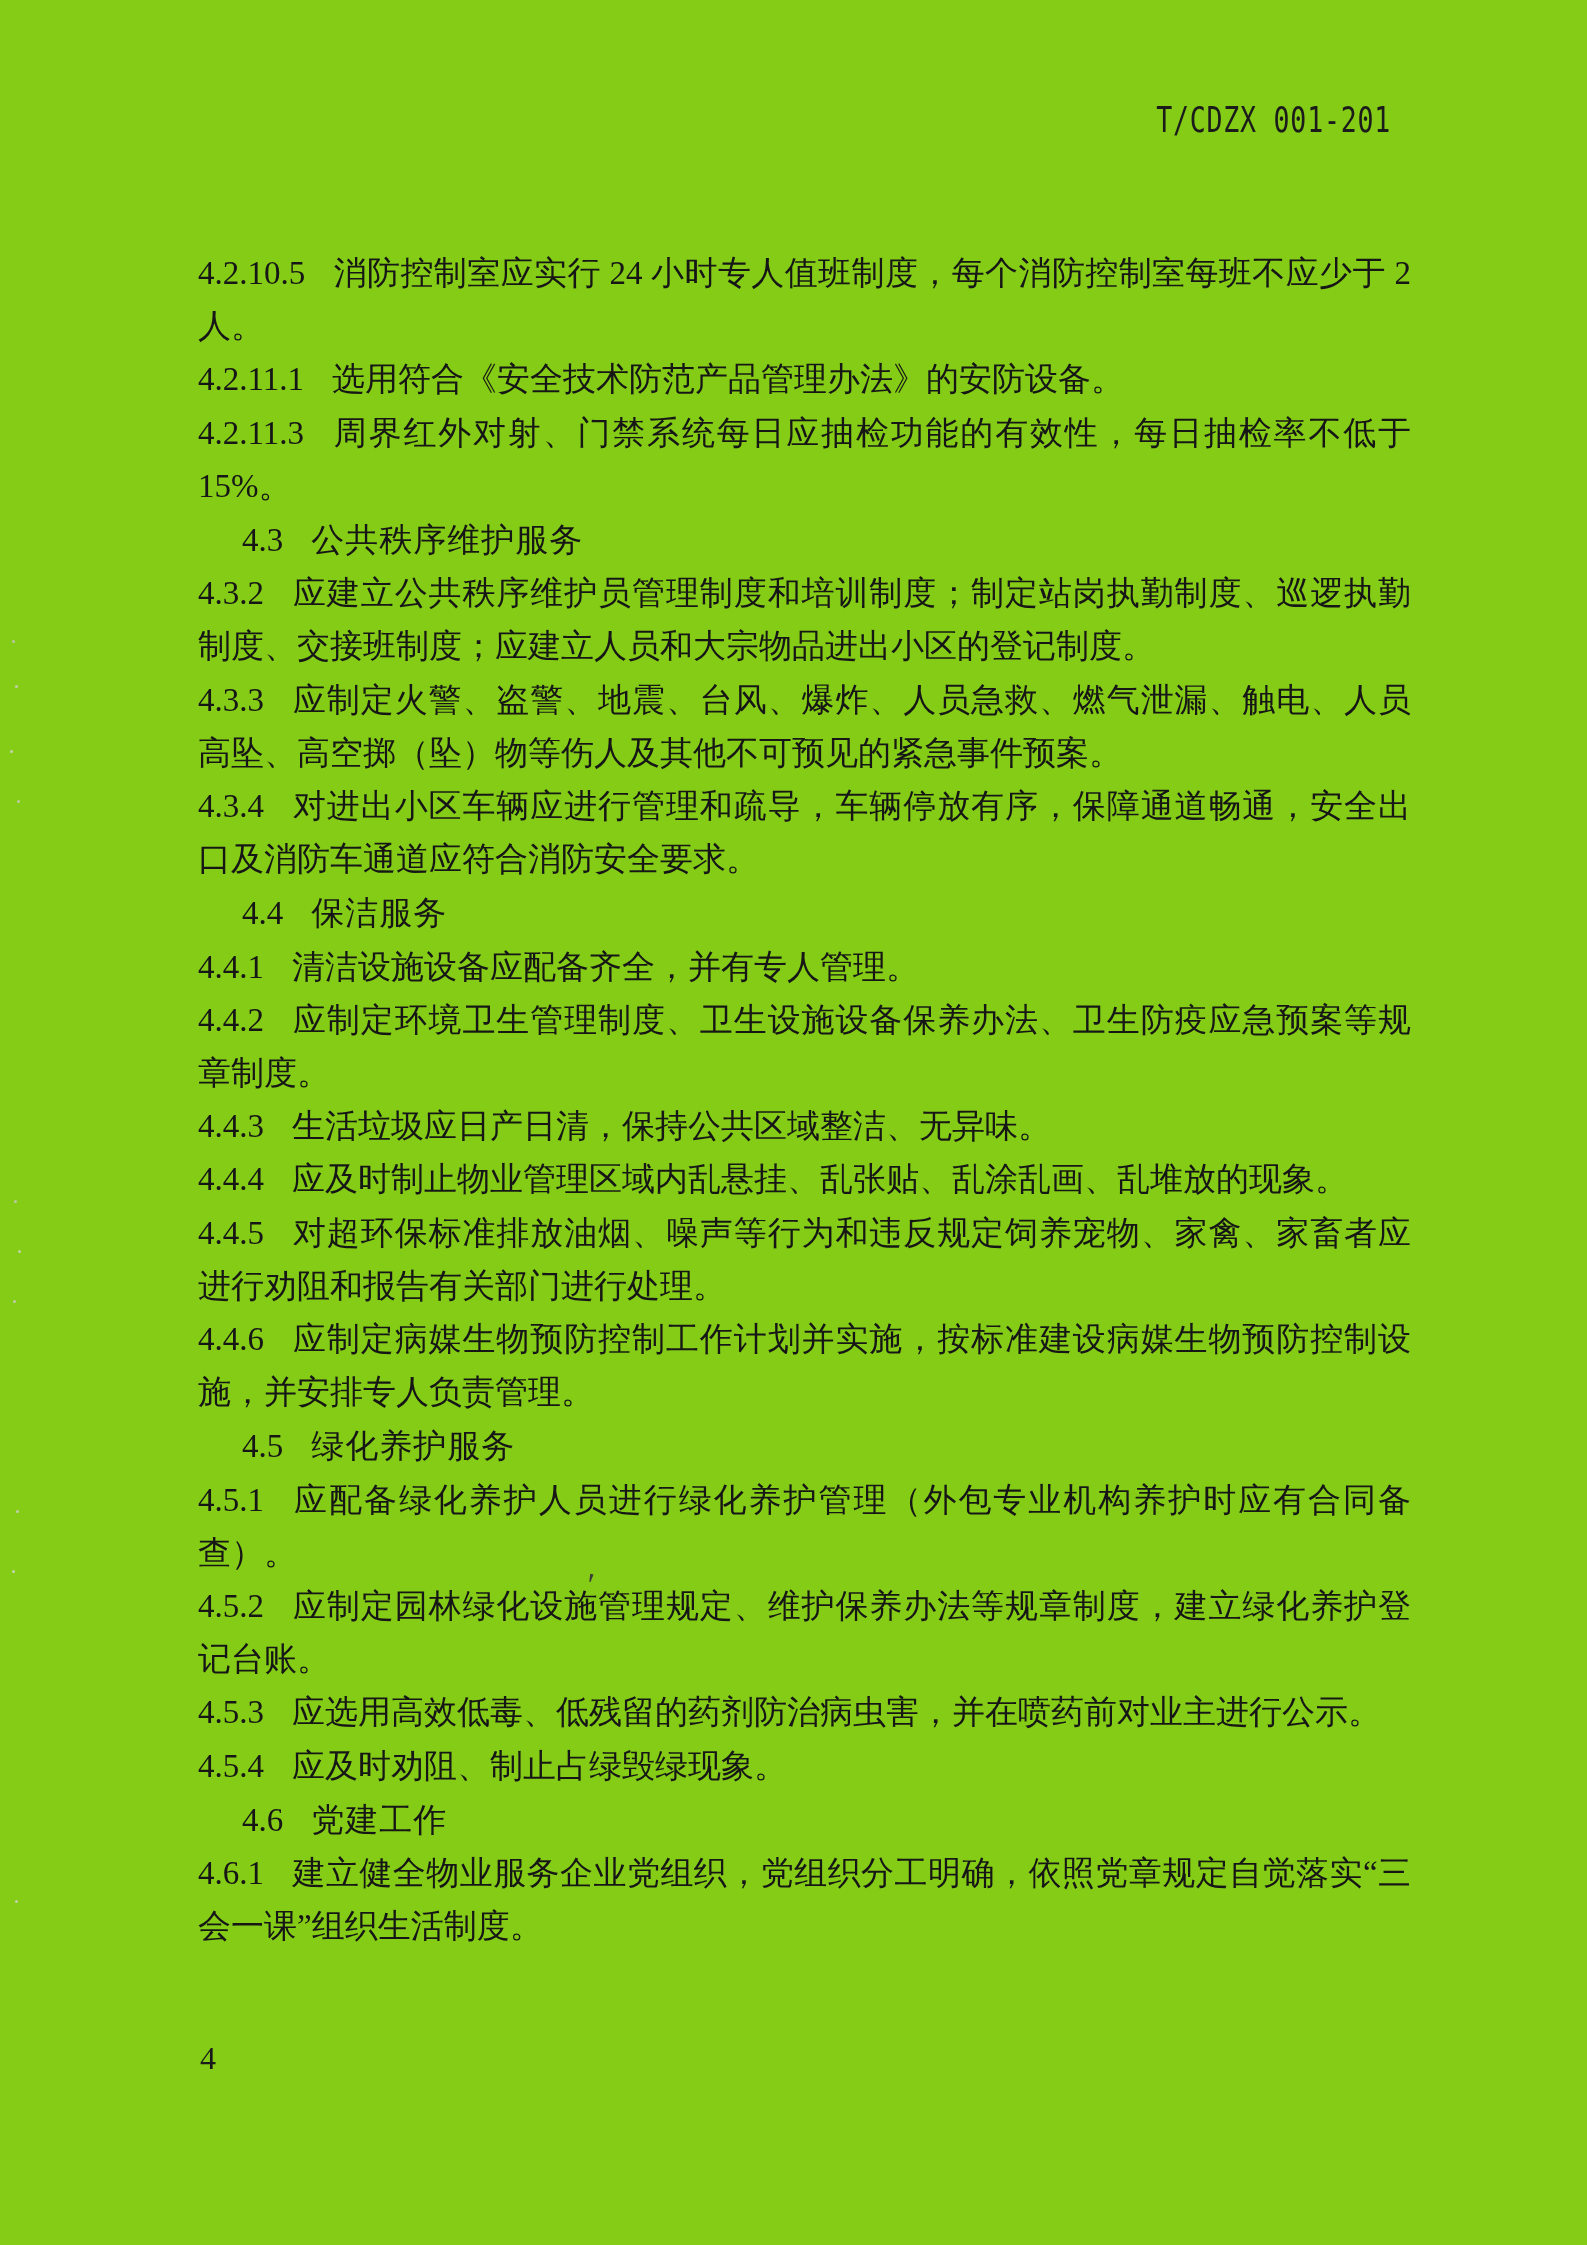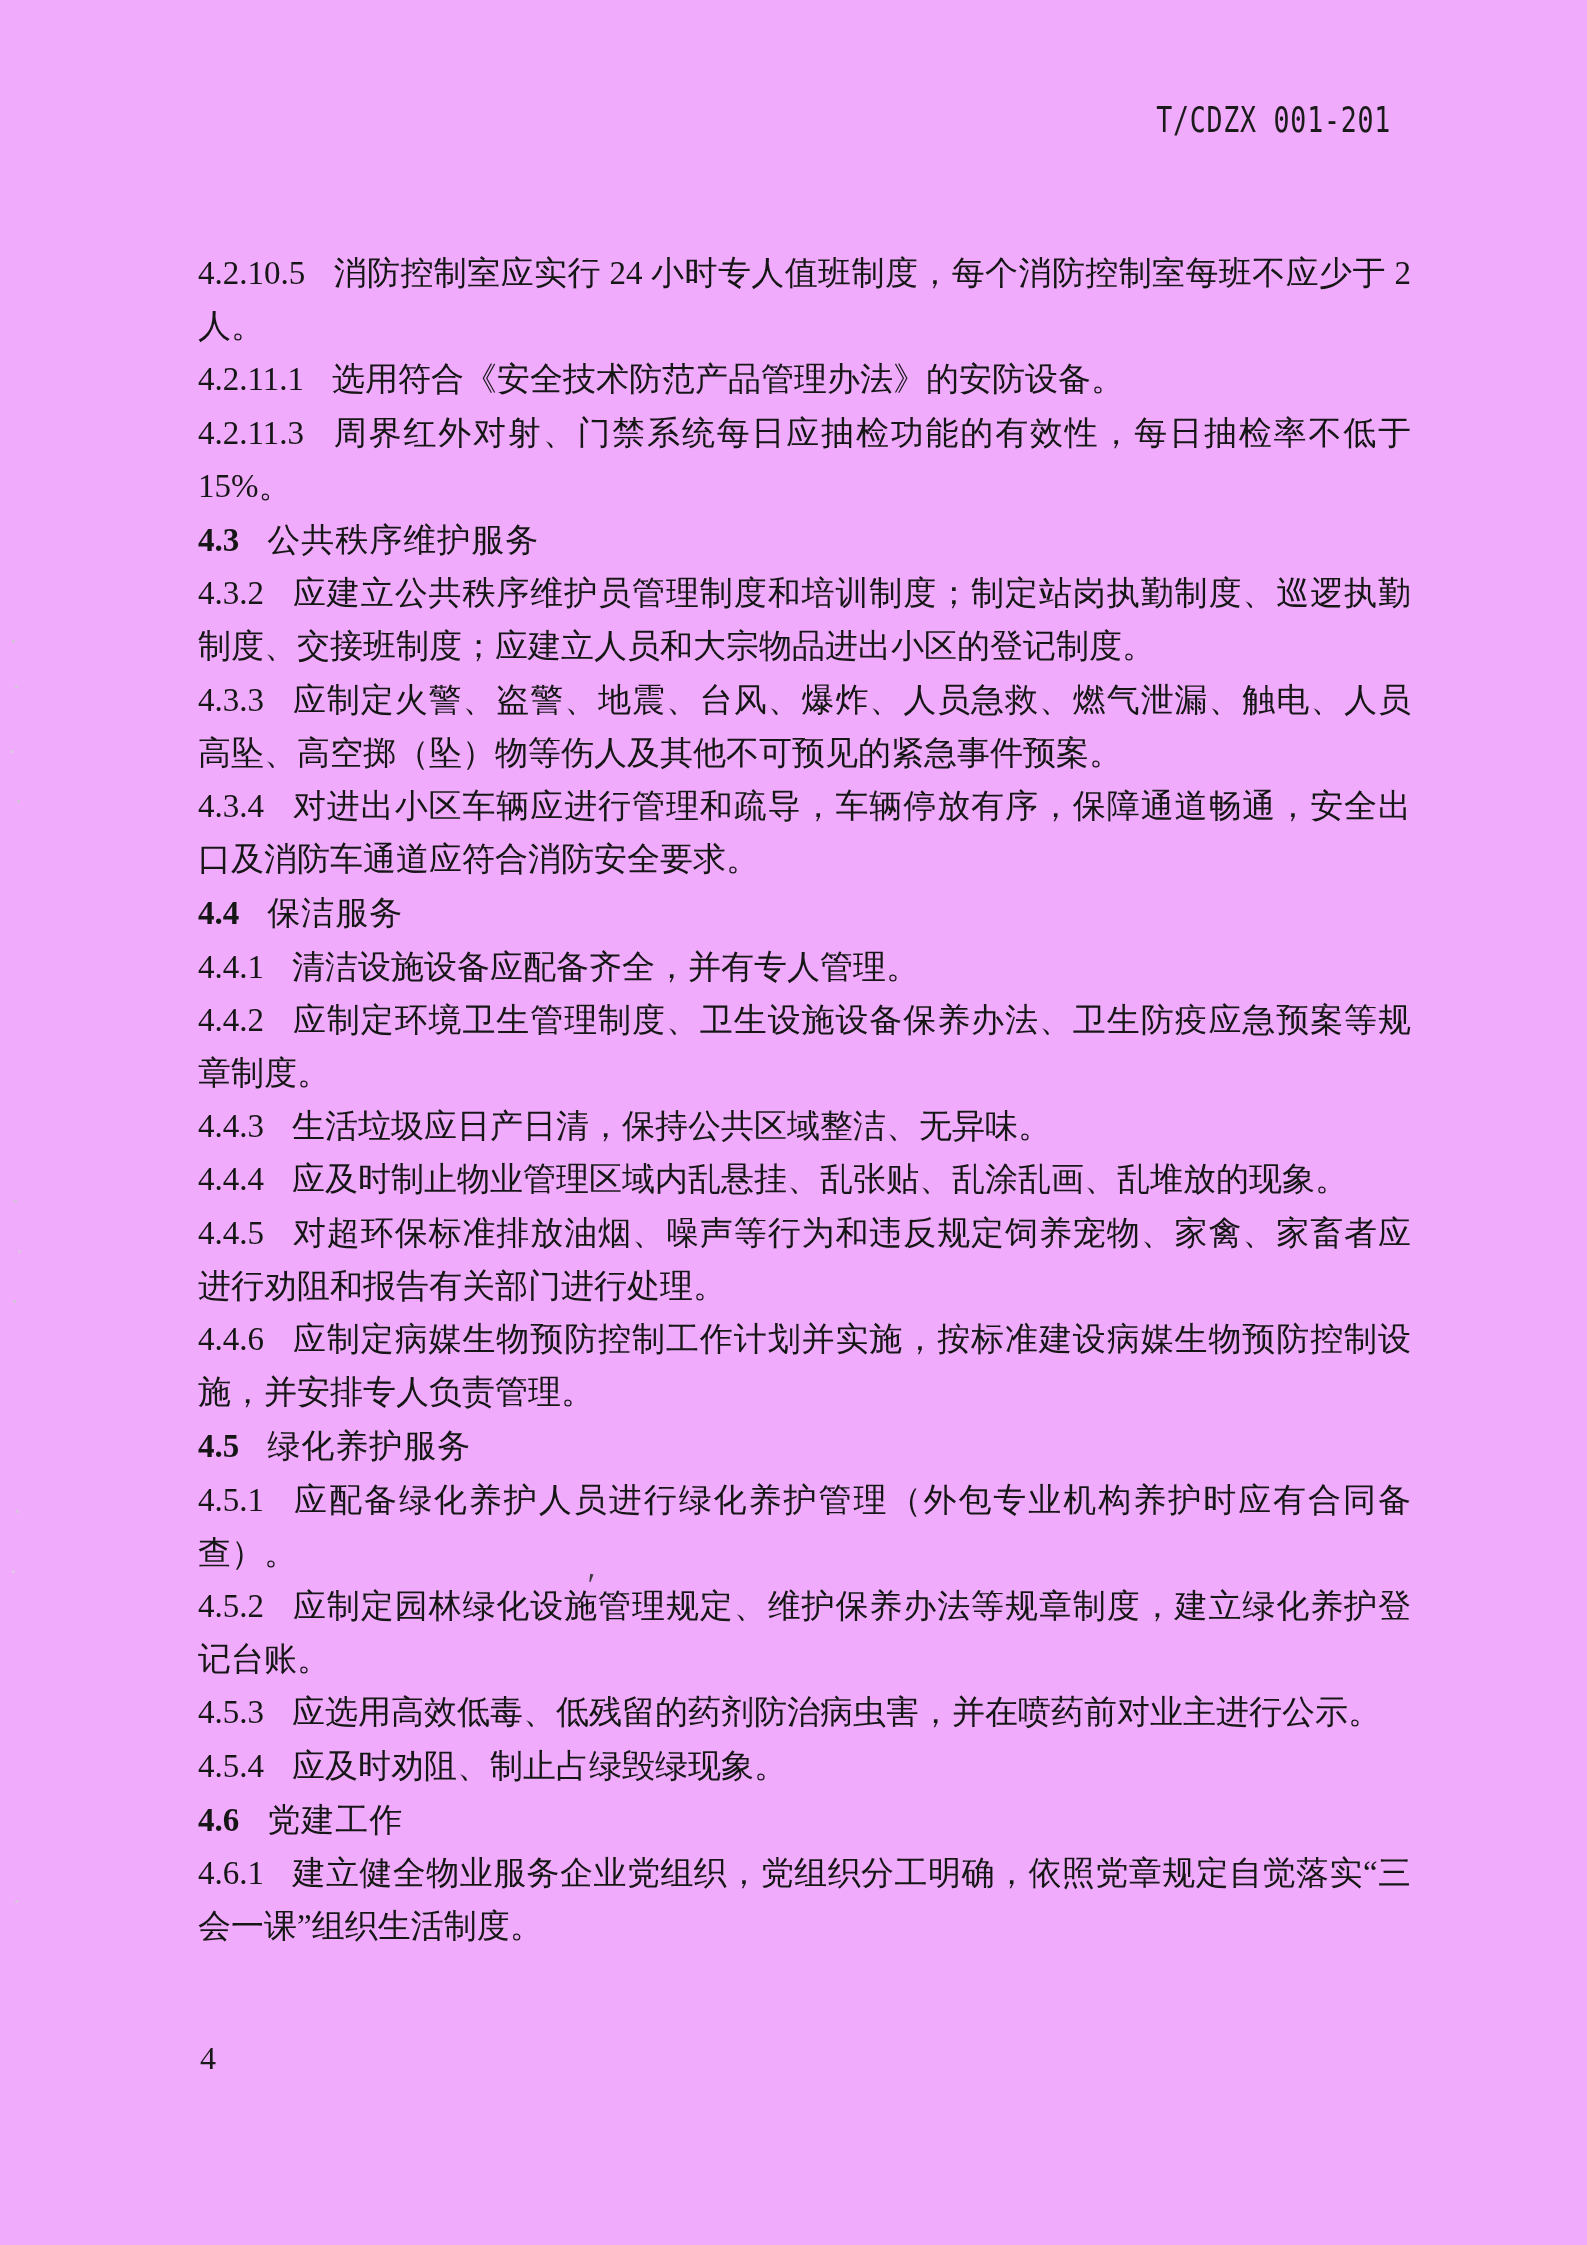--- a/index.html
+++ b/index.html
@@ -1,21 +1,21 @@
 <!DOCTYPE html>
 <html><head>
 <meta charset="utf-8">
 <style>
   html,body { margin:0; padding:0; background:#888; }
   .page {
     position: relative;
     width: 1587px;
     height: 2245px;
     margin: 0 auto;
-    background: #f0abfc;
+    background: #84cc16;
     overflow: hidden;
     font-family: "Liberation Serif", "DejaVu Serif", serif;
     color: #161616;
   }
   .doc-code {
     position: absolute;
     top: 100px;
     right: 196px;
     font-family: "DejaVu Sans Mono", "Liberation Mono", monospace;
     font-size: 35px;
@@ -30,21 +30,21 @@
     left: 198px;
     top: 247px;
     width: 1213px;
     font-size: 33px;
     line-height: 53.2px;
     text-align: justify;
     text-align-last: left;
   }
   p.clause { margin: 0; padding: 0; }
   .num { padding-right: 28px; white-space: nowrap; }
-  .h .num { font-weight: bold; }
+  .h .num { font-weight: normal; margin-left: 44px; }
   .h .txt, .sub .txt {
     font-family: "DejaVu Sans", "Liberation Sans", sans-serif;
     letter-spacing: 1px;
   }
   .page-num {
     position: absolute;
     left: 200px;
     top: 2040px;
     font-size: 32px;
     color: #1a1a1a;

